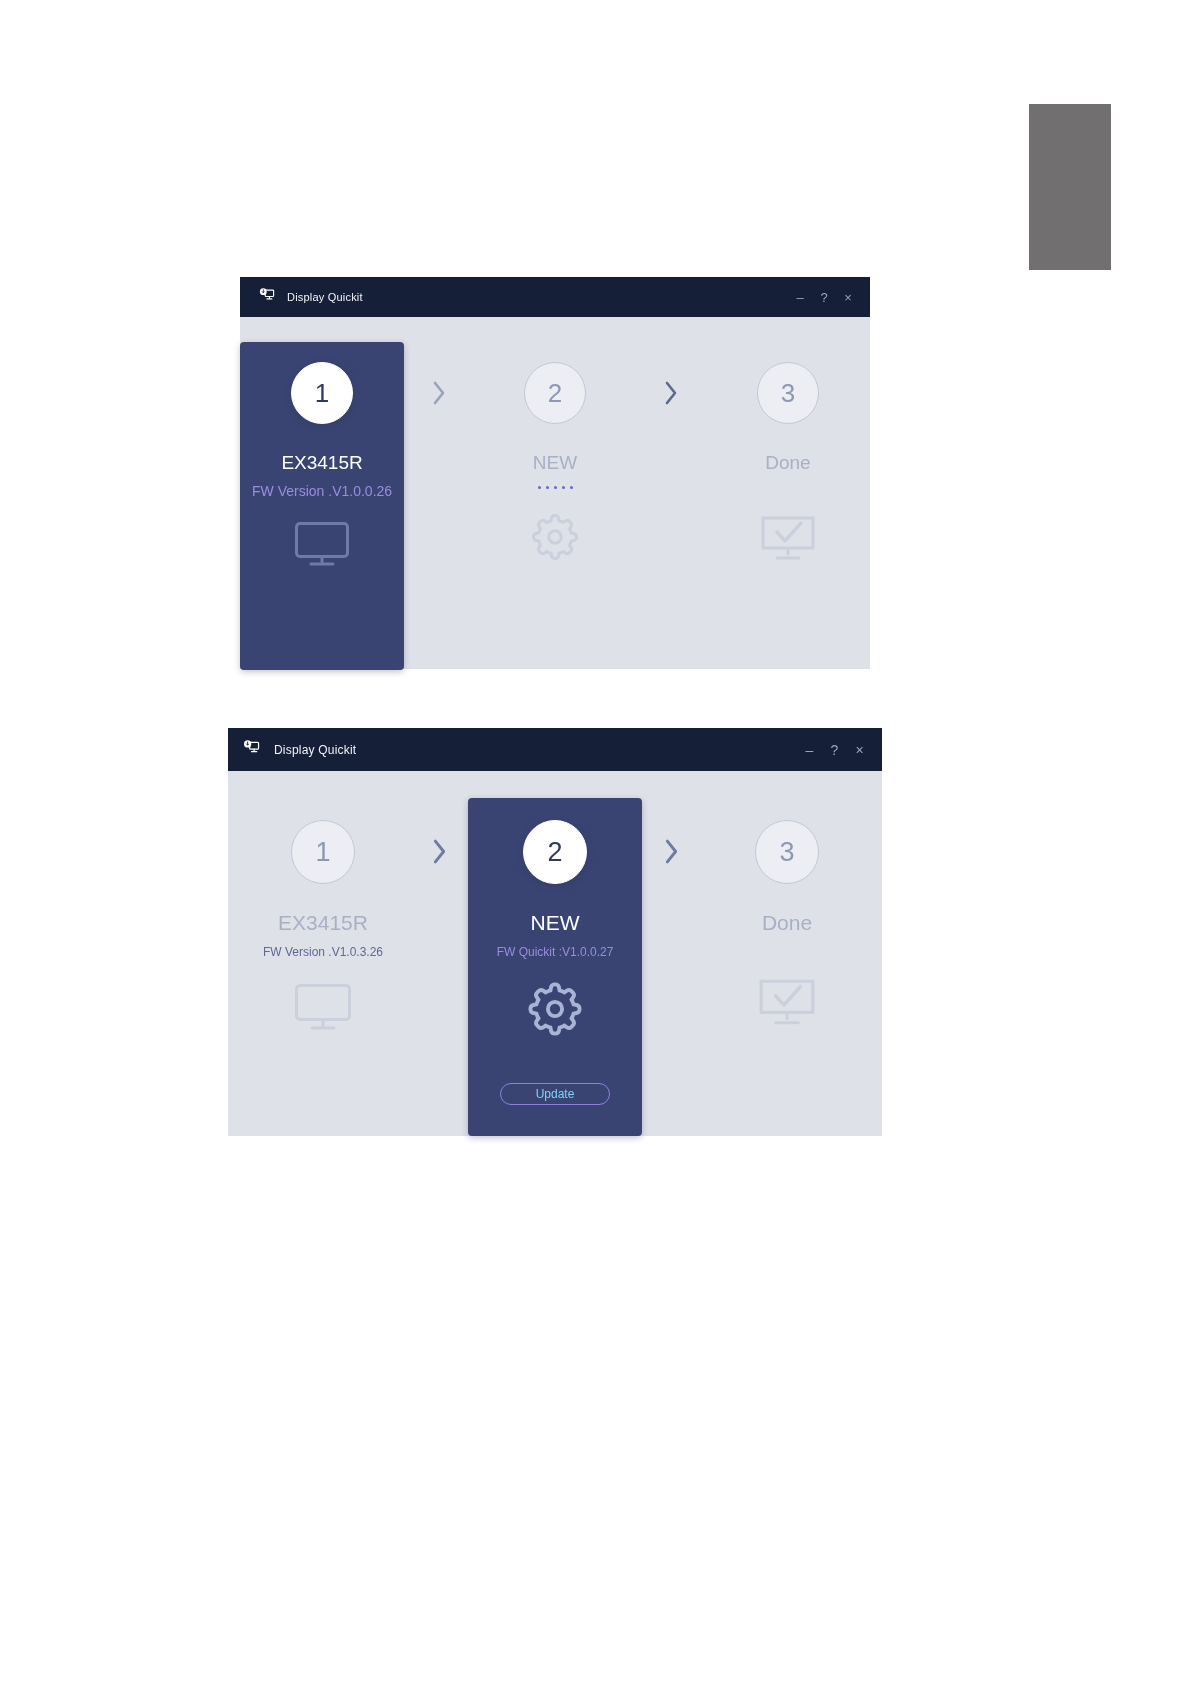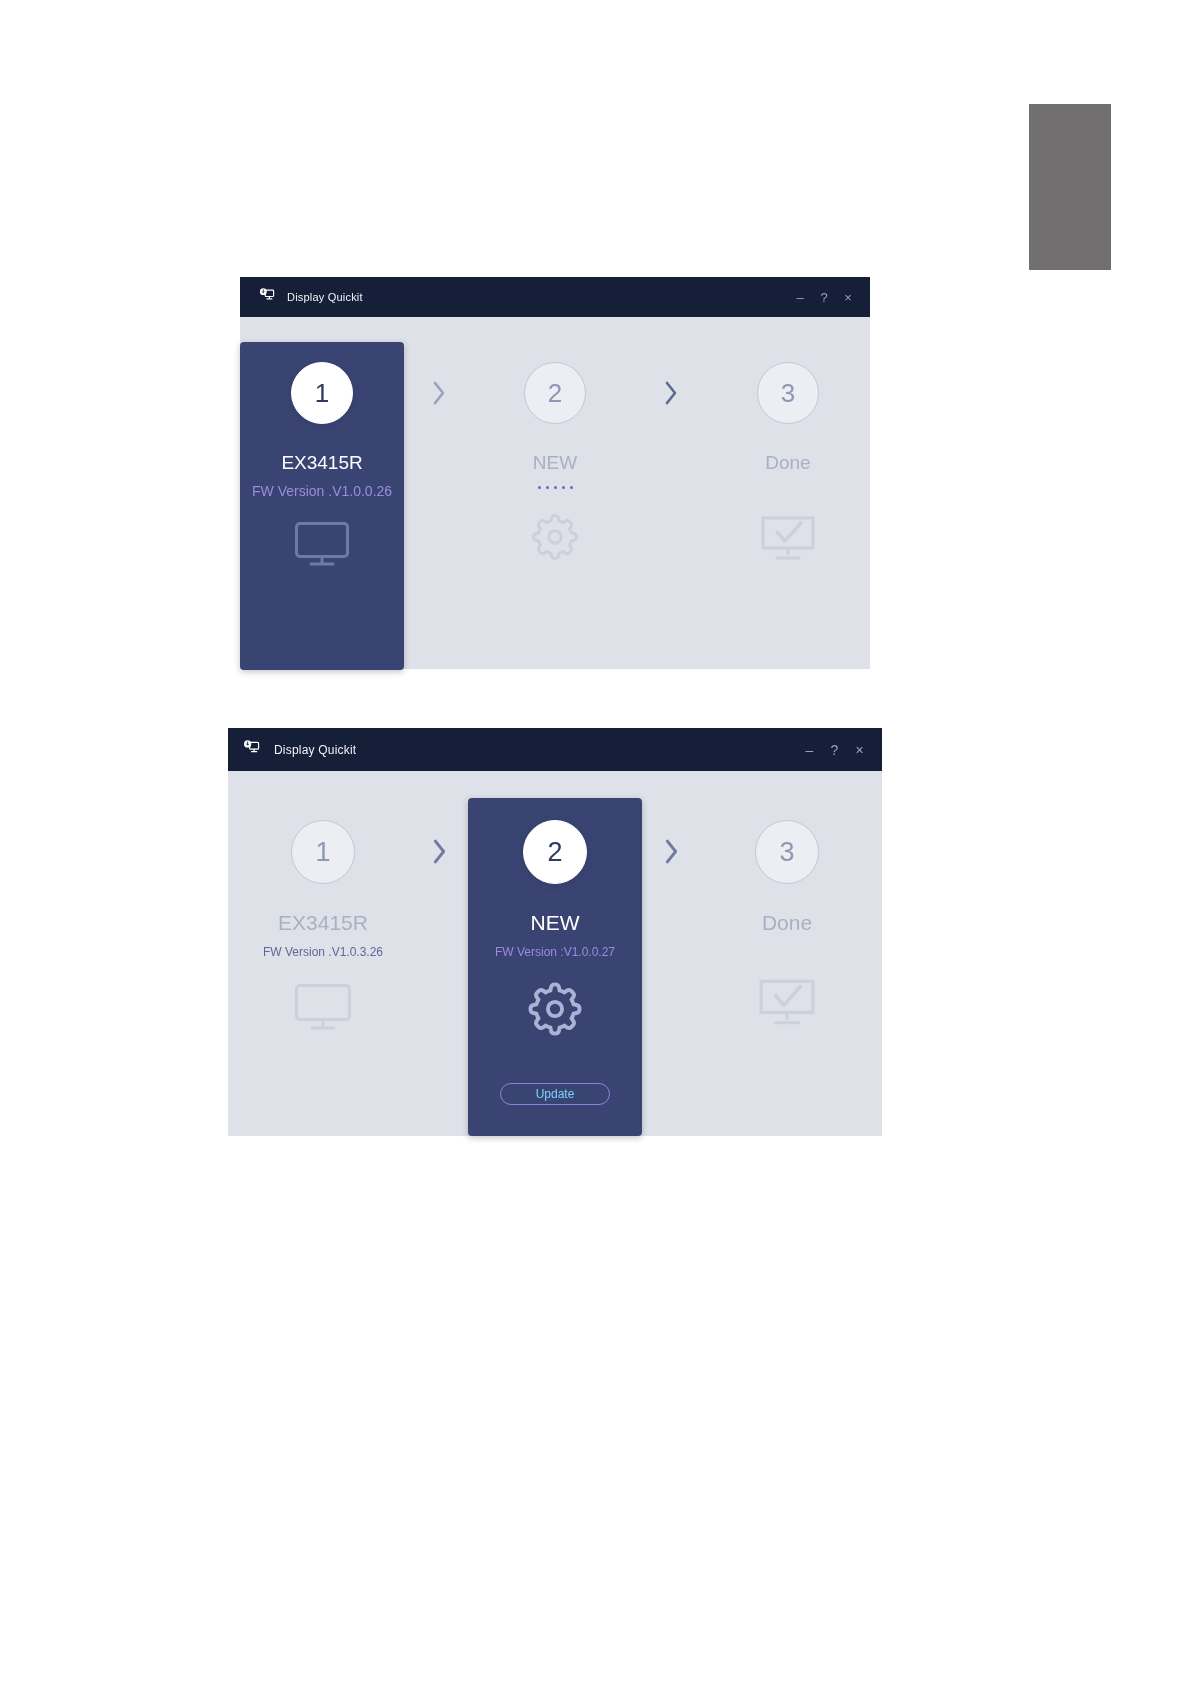--- a/index.html
+++ b/index.html
@@ -287,21 +287,21 @@
 
     <div class="chev">
       <svg width="17" height="27" viewBox="0 0 16 26">
         <path d="M4 3l8 10-8 10" fill="none" stroke="#6f7ba0" stroke-width="2.8" stroke-linecap="round" stroke-linejoin="round"></path>
       </svg>
     </div>
 
     <div class="card active">
       <div class="circle on">2</div>
       <div class="card-label on">NEW</div>
-      <div class="fw">FW Version :V1.0.0.27</div>
+      <div class="fw">FW Quickit :V1.0.0.27</div>
       <span class="glyph" style="margin-top:18px">
         <svg width="64" height="64" viewBox="0 0 56 56">
           <path d="M28 6.5c2 0 3.2 1.1 3.5 2.6l.5 2.6a17 17 0 0 1 4.2 1.8l2.2-1.5c1.3-.9 2.9-.7 4 .4l1.2 1.2c1.1 1.1 1.3 2.7.4 4l-1.5 2.2a17 17 0 0 1 1.8 4.2l2.6.5c1.5.3 2.6 1.5 2.6 3.5s-1.1 3.2-2.6 3.5l-2.6.5a17 17 0 0 1-1.8 4.2l1.5 2.2c.9 1.3.7 2.9-.4 4l-1.2 1.2c-1.1 1.1-2.7 1.3-4 .4l-2.2-1.5a17 17 0 0 1-4.2 1.8l-.5 2.6c-.3 1.5-1.5 2.6-3.5 2.6s-3.2-1.1-3.5-2.6l-.5-2.6a17 17 0 0 1-4.2-1.8l-2.2 1.5c-1.3.9-2.9.7-4-.4l-1.2-1.2c-1.1-1.1-1.3-2.7-.4-4l1.5-2.2a17 17 0 0 1-1.8-4.2l-2.6-.5C7.6 31.2 6.5 30 6.5 28s1.1-3.2 2.6-3.5l2.6-.5a17 17 0 0 1 1.8-4.2l-1.5-2.2c-.9-1.3-.7-2.9.4-4l1.2-1.2c1.1-1.1 2.7-1.3 4-.4l2.2 1.5a17 17 0 0 1 4.2-1.8l.5-2.6c.3-1.5 1.5-2.6 3.5-2.6z" fill="none" stroke="#aab3d6" stroke-width="3.4"></path>
           <circle cx="28" cy="28" r="6.2" fill="none" stroke="#aab3d6" stroke-width="3.4"></circle>
         </svg>
       </span>
       <div class="update-btn">Update</div>
     </div>
 
     <div class="chev">

